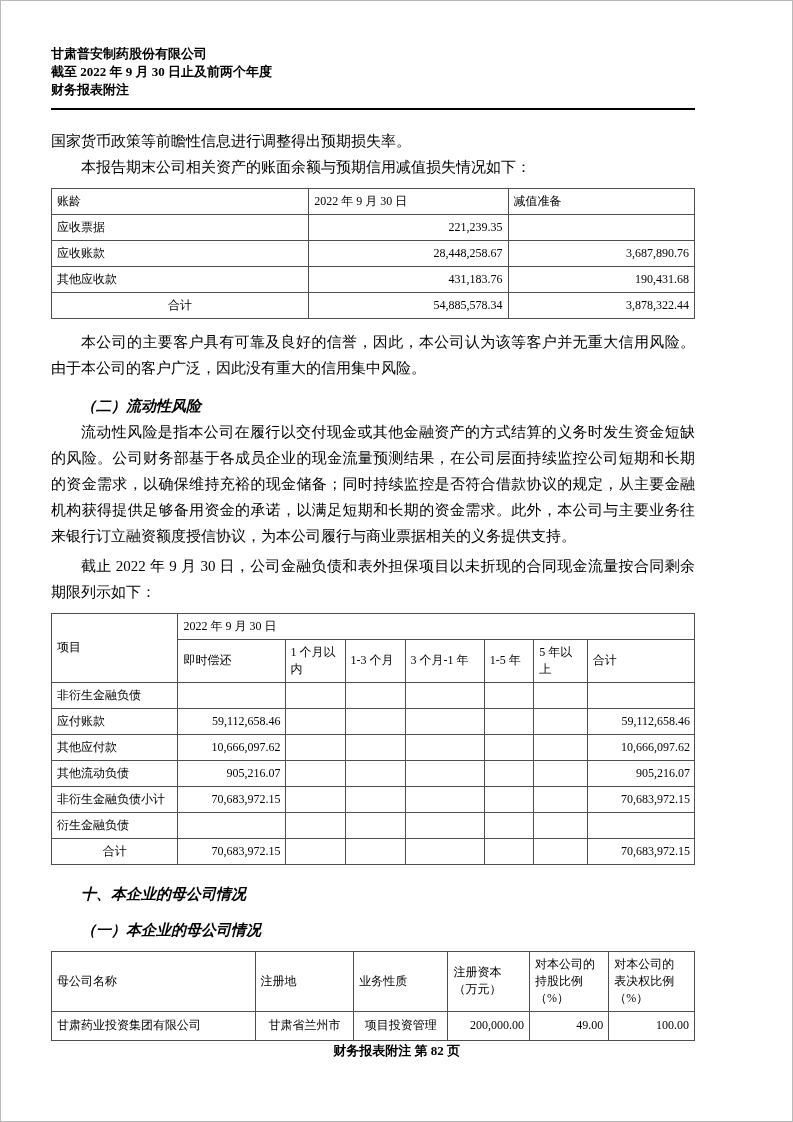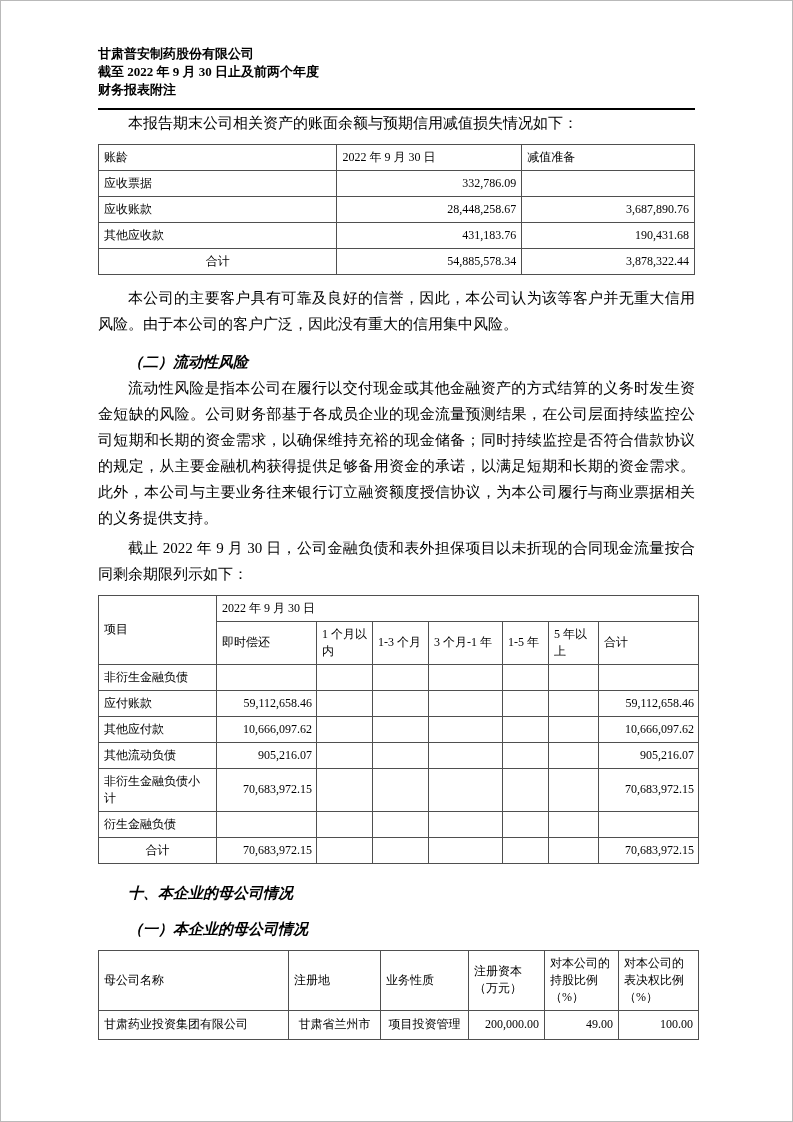--- a/index.html
+++ b/index.html
@@ -1,19 +1,19 @@
 <!DOCTYPE html>
 <html><head>
 <meta charset="utf-8">
 <style>
   html,body { margin:0; padding:0; background:#ffffff; }
   body { font-family:"Liberation Serif","DejaVu Serif",serif; color:#000; }
   .page {
     position:relative; width:793px; height:1122px; box-sizing:border-box;
-    border:1px solid #b9b9b9; padding:44px 97px 0 97px; overflow:hidden; background:#fff;
+    border:1px solid #b9b9b9; padding:44px 97px 0 50px; overflow:hidden; background:#fff;
   }
   .doc-header { font-size:13px; font-weight:bold; line-height:1.4; }
   .doc-header div { margin:0; }
   .header-rule { border:none; border-top:2px solid #000; margin:8px 0 0 0; }
 
   p, .heading { margin:0; font-size:15px; line-height:26px; text-align:justify; }
   .indent { text-indent:2em; }
   .heading { font-weight:bold;font-style:italic; }
 
   .mt4 { margin-top:4px; } .mt10 { margin-top:10px; }
@@ -43,39 +43,40 @@
 
 <div class="page">
 
   <div class="doc-header">
     <div>甘肃普安制药股份有限公司</div>
     <div>截至 2022 年 9 月 30 日止及前两个年度</div>
     <div>财务报表附注</div>
   </div>
   <hr class="header-rule">
 
+  <p class="mt18">国家货币政策等前瞻性信息进行调整得出预期损失率。</p>
   <p class="indent">本报告期末公司相关资产的账面余额与预期信用减值损失情况如下：</p>
 
   <table class="t t1">
     <colgroup>
         <col style="width:40%">
         <col style="width:31%">
         <col style="width:29%">
       </colgroup>
     <thead>
       <tr>
         <th>账龄</th>
         <th>2022 年 9 月 30 日</th>
         <th>减值准备</th>
       </tr>
     </thead>
     <tbody>
       <tr>
         <td class="lbl">应收票据</td>
-        <td class="num">332,786.09</td>
+        <td class="num">221,239.35</td>
         <td class="num"></td>
       </tr>
       <tr>
         <td class="lbl">应收账款</td>
         <td class="num">28,448,258.67</td>
         <td class="num">3,687,890.76</td>
       </tr>
       <tr>
         <td class="lbl">其他应收款</td>
         <td class="num">431,183.76</td>
@@ -227,14 +228,15 @@
         <td class="lbl">甘肃药业投资集团有限公司</td>
         <td class="ctr">甘肃省兰州市</td>
         <td class="ctr">项目投资管理</td>
         <td class="num">200,000.00</td>
         <td class="num">49.00</td>
         <td class="num">100.00</td>
       </tr>
     </tbody>
   </table>
 
+  <div class="doc-footer">财务报表附注 第 82 页</div>
 
 </div>
 
 </body></html>

